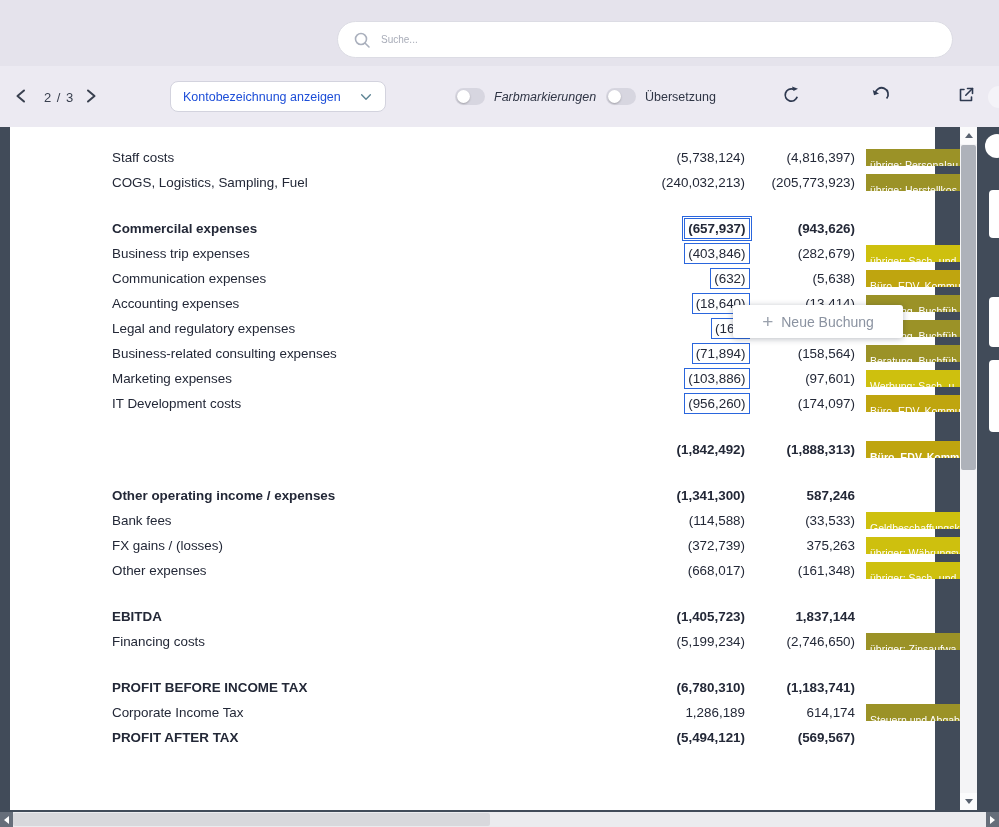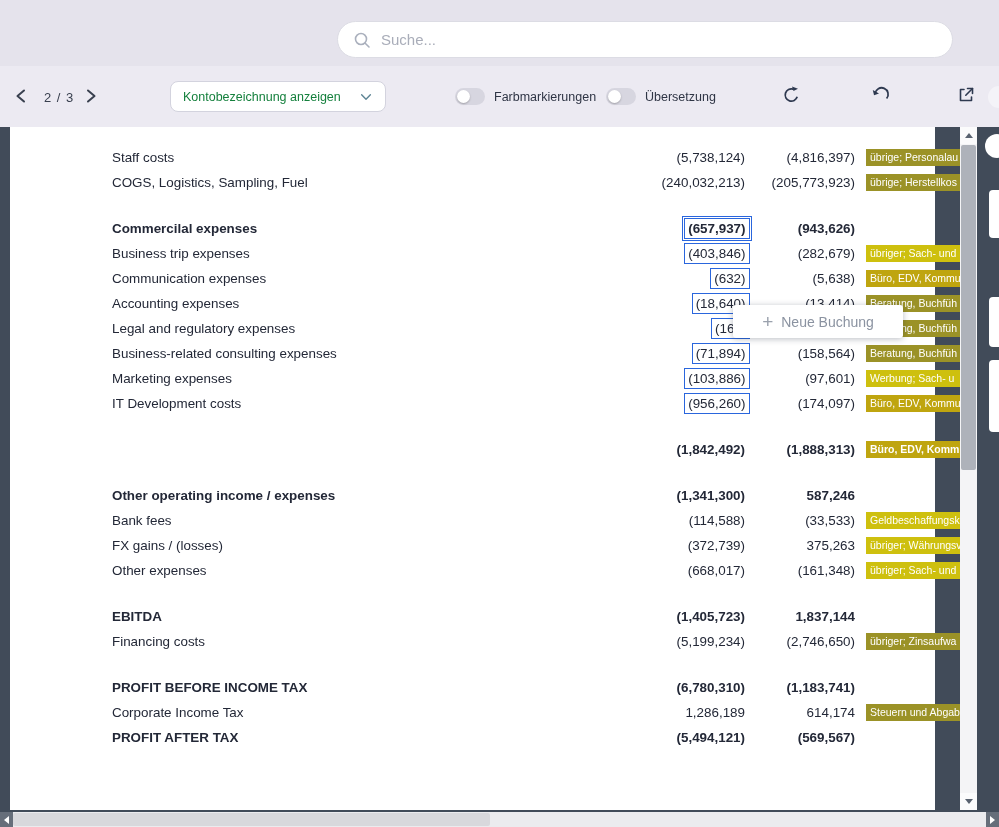--- a/index.html
+++ b/index.html
@@ -1,49 +1,49 @@
 <!DOCTYPE html>
 <html><head>
 <meta charset="utf-8">
 <style>
   * { margin:0; padding:0; box-sizing:border-box; }
   html,body { width:999px; height:827px; overflow:hidden; font-family:"Liberation Sans", sans-serif; background:#414b59; position:relative; }
 
   
   .topbar { position:absolute; left:0; top:0; width:999px; height:66px; background:#e5e3ec; z-index:4; }
   .search-pill { position:absolute; left:337px; top:21px; width:616px; height:37px; background:#fff; border:1px solid #dcdce4; border-radius:19px; display:flex; align-items:center; padding:0 14px; }
-  .search-pill input { border:none; outline:none; flex:1; margin-left:9px; font-size:15px; color:#4a4f5c; background:transparent; font-family:"Liberation Sans", sans-serif; }
+  .search-pill input { border:none; outline:none; flex:1; margin-left:9px; font-size:10px; color:#4a4f5c; background:transparent; font-family:"Liberation Sans", sans-serif; }
   .search-pill input::placeholder { color:#a9adb9; }
 
   
   .toolbar { position:absolute; left:0; top:66px; width:999px; height:61px; background:#eceaf2; z-index:4; }
   .icon-btn { position:absolute; width:24px; height:24px; background:none; border:none; cursor:pointer; display:flex; align-items:center; justify-content:center; }
   .page-indicator { position:absolute; left:44px; top:24px; font-size:13px; color:#39404f; letter-spacing:1px; }
   .dropdown { position:absolute; left:170px; top:15px; width:216px; height:31px; background:#fff; border:1px solid #d3d3de; border-radius:8px; display:flex; align-items:center; padding:0 12px; cursor:pointer; }
-  .dropdown .dd-label { font-size:12.5px; color:#15803d; white-space:nowrap; }
+  .dropdown .dd-label { font-size:12.5px; color:#1d4ed8; white-space:nowrap; }
   .dropdown .dd-chev { margin-left:auto; display:flex; }
   .toggle { position:absolute; width:30px; height:17px; border-radius:9px; background:#d7d6e0; cursor:pointer; }
   .toggle .knob { position:absolute; left:2px; top:2px; width:13px; height:13px; border-radius:50%; background:#fff; box-shadow:0 1px 2px rgba(0,0,0,.25); }
   .toggle-label { position:absolute; top:24px; font-size:12.5px; color:#2f3545; }
   .partial-circle-toolbar { position:absolute; right:-11px; top:20px; width:22px; height:22px; border-radius:50%; background:#f4f3f8; }
 
   
   .doc-area { position:absolute; left:0; top:127px; right:0; bottom:15px; background:#414b59; }
   .page { position:absolute; left:10px; top:0; width:925px; bottom:2px; background:#fff; color:#232837; }
   .pl-table { position:absolute; left:0; top:0; right:0; padding-top:18px; }
   .row { position:relative; height:25px; line-height:25px; font-size:13.4px; }
   .row.gap { margin-top:21px; }
   .row.bold { font-weight:700; }
   .c-label { position:absolute; left:102px; white-space:nowrap; }
   .c1 { position:absolute; right:190px; text-align:right; white-space:nowrap; }
   .c2 { position:absolute; right:80px; text-align:right; white-space:nowrap; }
   .val { display:inline-block; line-height:19px; }
   .boxed { border:1.5px solid #2a66dd; padding:0 3px; margin-right:-4.5px; }
   .boxed-double { border:1.5px solid #2a66dd; outline:1.5px solid #2a66dd; outline-offset:1.5px; padding:0 3px; margin-right:-4.5px; }
-  .tag { position:absolute; left:856px; top:4px; width:96px; height:17px; line-height:17px; padding:0 4px; color:#fff; font-size:10.5px; white-space:nowrap; overflow:hidden; z-index:1; }
+  .tag { position:absolute; left:856px; top:4px; width:96px; height:17px; line-height:17px; padding:8px 4px; color:#fff; font-size:10.5px; white-space:nowrap; overflow:hidden; z-index:1; }
   .tag.olive  { background:#9b9227; }
   .tag.gold   { background:#bfa50f; }
   .tag.yellow { background:#cec00e; }
 
   
   .popover { position:absolute; left:723px; top:178px; width:170px; height:33px; background:#fff; border-radius:3px; box-shadow:0 1px 6px rgba(25,35,55,.3); display:flex; align-items:center; justify-content:center; gap:8px; z-index:10; cursor:pointer; }
   .popover .plus { font-size:19px; color:#9aa1ad; font-weight:400; line-height:1; }
   .popover .pop-label { font-size:14px; color:#8b93a1; }
 
   
@@ -102,21 +102,21 @@
     <span class="dd-chev">
       <svg viewBox="0 0 16 16" width="14" height="14">
           <polyline points="3,5.5 8,10.5 13,5.5" fill="none" stroke="#5d8494" stroke-width="1.6" stroke-linecap="round" stroke-linejoin="round"></polyline>
         </svg>
     </span>
   </div>
 
   <div class="toggle" style="left:455px; top:22px;">
       <span class="knob"></span>
     </div>
-  <span class="toggle-label" style="left:494px;">Farbmarkierungen</span>
+  <span class="toggle-label" style="left:494px;font-style:italic;">Farbmarkierungen</span>
 
   <div class="toggle" style="left:606px; top:22px;">
       <span class="knob"></span>
     </div>
   <span class="toggle-label" style="left:645px;">Übersetzung</span>
 
   <button class="icon-btn" style="left:779px; top:17px;">
     <svg viewBox="0 0 24 24" width="21" height="21">
       <path d="M18.5 13.5 a7 7 0 1 1 -4.5 -8.7" fill="none" stroke="#2e3950" stroke-width="2"></path>
       <path d="M12.6 1.6 l1.7 5.3 5.1 -2.7 z" fill="#2e3950"></path>

